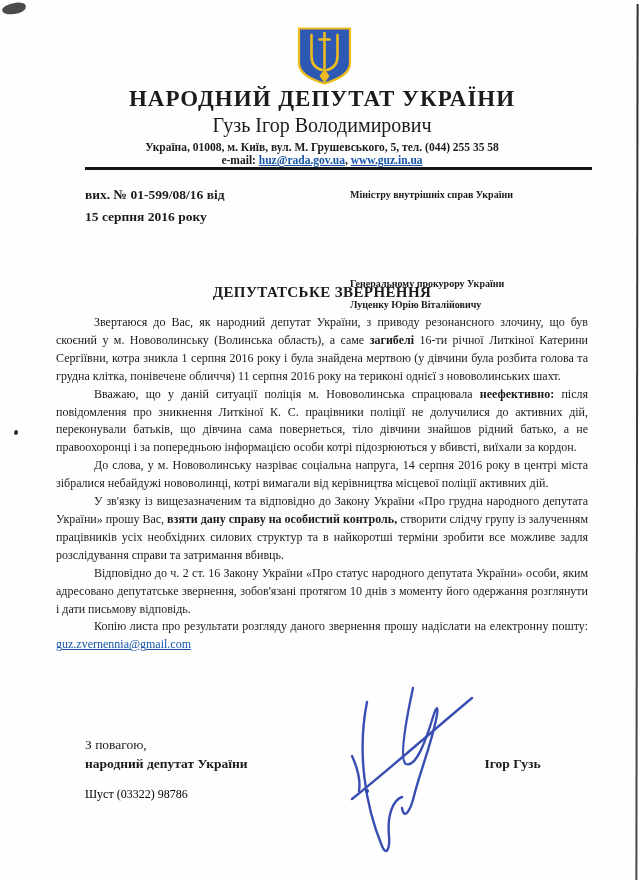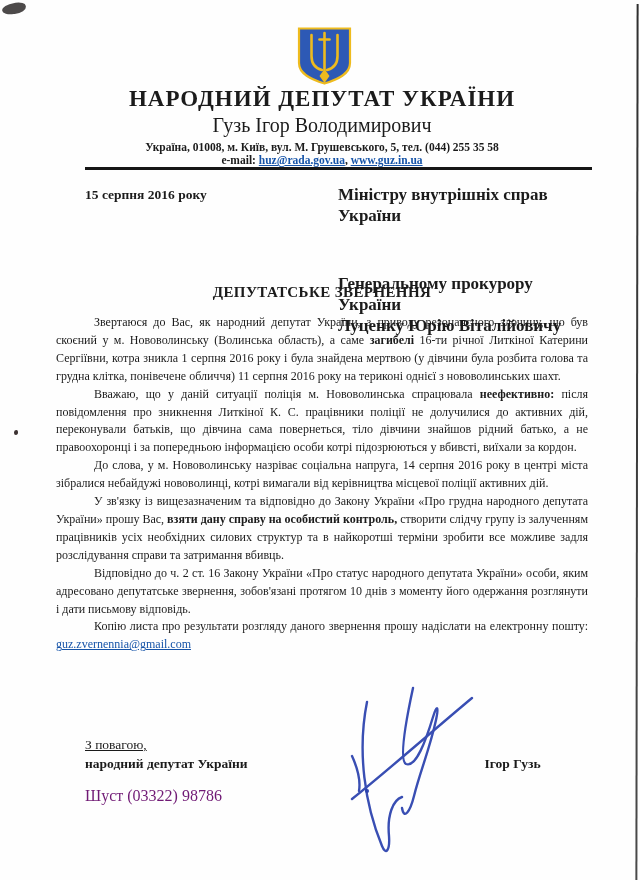--- a/index.html
+++ b/index.html
@@ -48,43 +48,43 @@
   .header-rule {
     position:absolute; left:85px; top:167px; width:507px; height:3px;
     background:#161616;
   }
   
   .ref-block {
     position:absolute; left:85px; top:184px; width:230px;
     font-size:13.5px; font-weight:bold; line-height:22px;
   }
   .addressee-block {
-    position:absolute; left:338px; width:260px;
-    font-size:17px; font-weight:bold; line-height:21px;
+    position:absolute; left:350px; width:260px;
+    font-size:10px; font-weight:bold; line-height:21px;
   }
   .addr1 { top:184px; }
   .addr2 { top:237px;margin-top:36px; }
   
   .doc-title {
     position:absolute; left:0; top:284px; width:644px; text-align:center;
     font-size:15px; font-weight:bold; letter-spacing:.4px;
   }
   
   .body-text {
     position:absolute; left:56px; top:314px; width:532px;
     font-size:12px; line-height:17.9px; text-align:justify;
   }
   .body-text p { text-indent:38px; }
   .bold { font-weight:bold; }
   
-  .closing-respect { position:absolute; left:85px; top:737px; font-size:13.5px;text-decoration:underline; }
+  .closing-respect { position:absolute; left:85px; top:737px; font-size:13.5px; }
   .closing-role    { position:absolute; left:85px; top:756px; font-size:13.5px; font-weight:bold; }
   .closing-name    { position:absolute; left:430px; top:756px; width:165px; text-align:center;
                      font-size:13.5px; font-weight:bold; }
-  .executor-line   { position:absolute; left:85px; top:787px; font-size:16px; color:#701a75; }
+  .executor-line   { position:absolute; left:85px; top:787px; font-size:12px; color:#000000; }
   
   .signature-svg { position:absolute; left:330px; top:665px; width:160px; height:205px; z-index:5; }
 </style>
 </head>
 <body>
 
 <div class="artifact-topleft"></div>
 <div class="artifact-speck"></div>
 <div class="artifact-edge-line"></div>
 
@@ -100,20 +100,21 @@
 </svg>
 <div class="org-title">НАРОДНИЙ ДЕПУТАТ УКРАЇНИ</div>
 <div class="person-name">Гузь Ігор Володимирович</div>
 <div class="contact-line">Україна, 01008, м. Київ, вул. М. Грушевського, 5, тел. (044) 255 35 58</div>
 <div class="email-line">
   <span>e-mail: </span><span class="doc-link">huz@rada.gov.ua</span><span>, </span><span class="doc-link">www.guz.in.ua</span>
 </div>
 <div class="header-rule"></div>
 
 <div class="ref-block">
+  <div>вих. № 01-599/08/16 від</div>
   <div>15 серпня 2016 року</div>
 </div>
 
 <div class="addressee-block addr1">
   <div>Міністру внутрішніх справ України</div>
 </div>
 <div class="addressee-block addr2">
   <div>Генеральному прокурору України</div>
   <div>Луценку Юрію Віталійовичу</div>
 </div>

